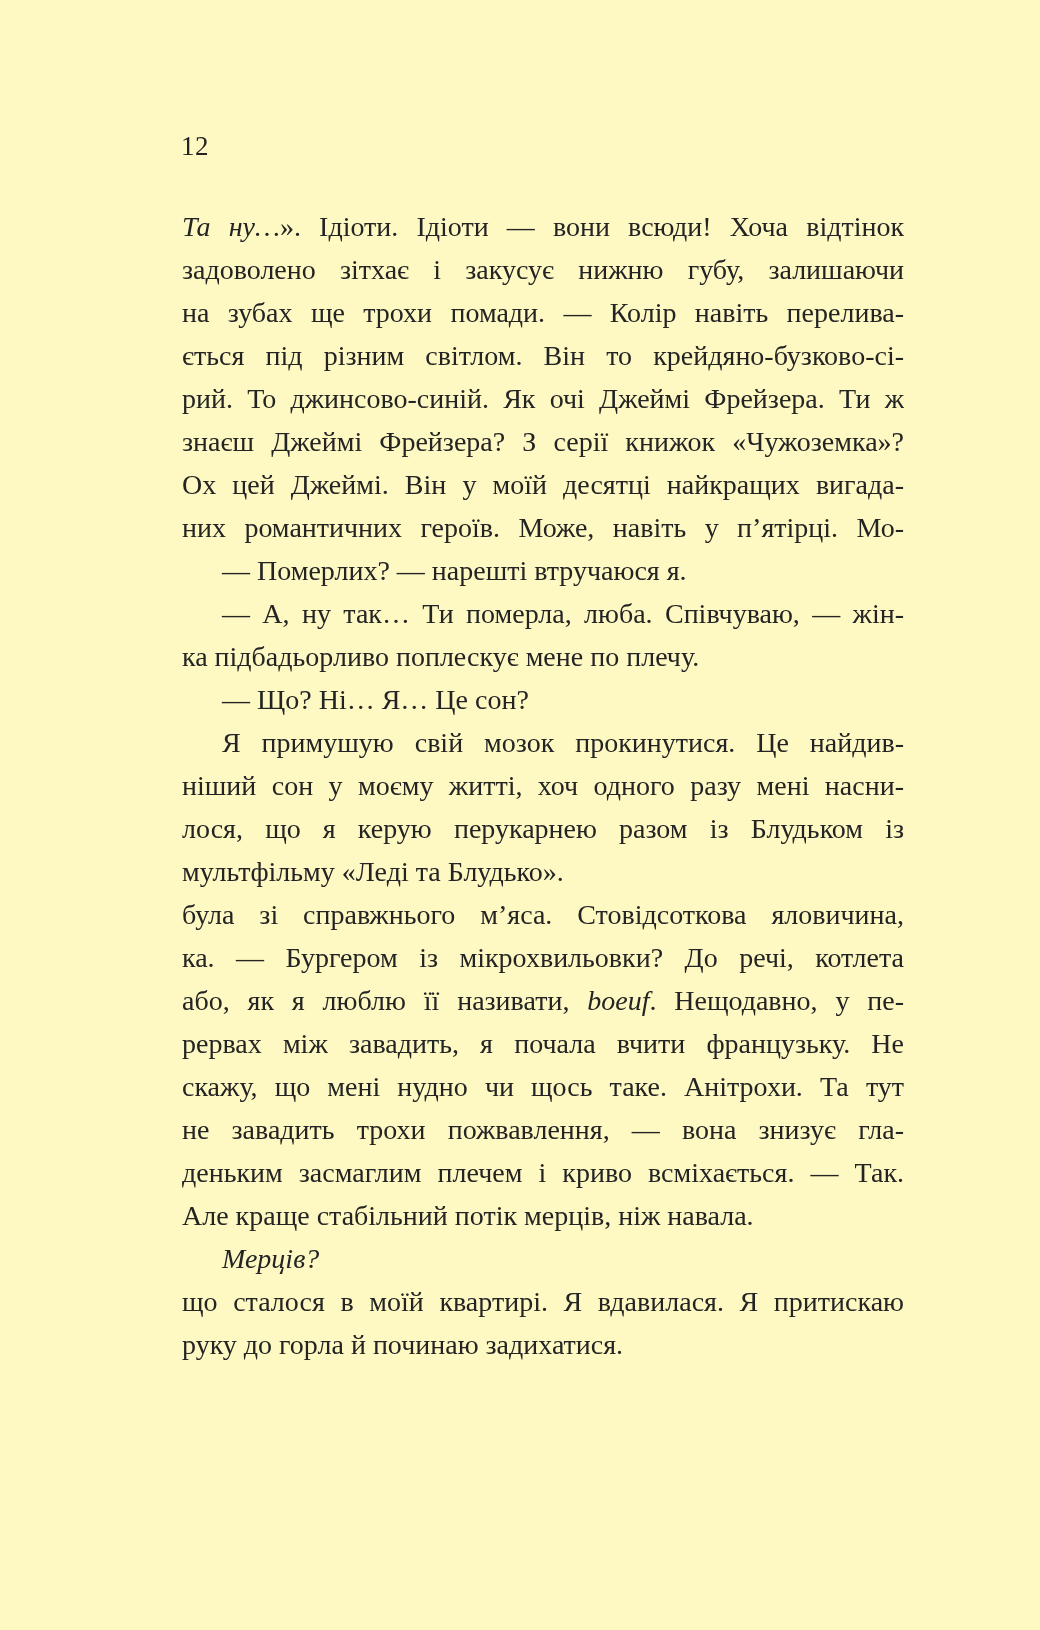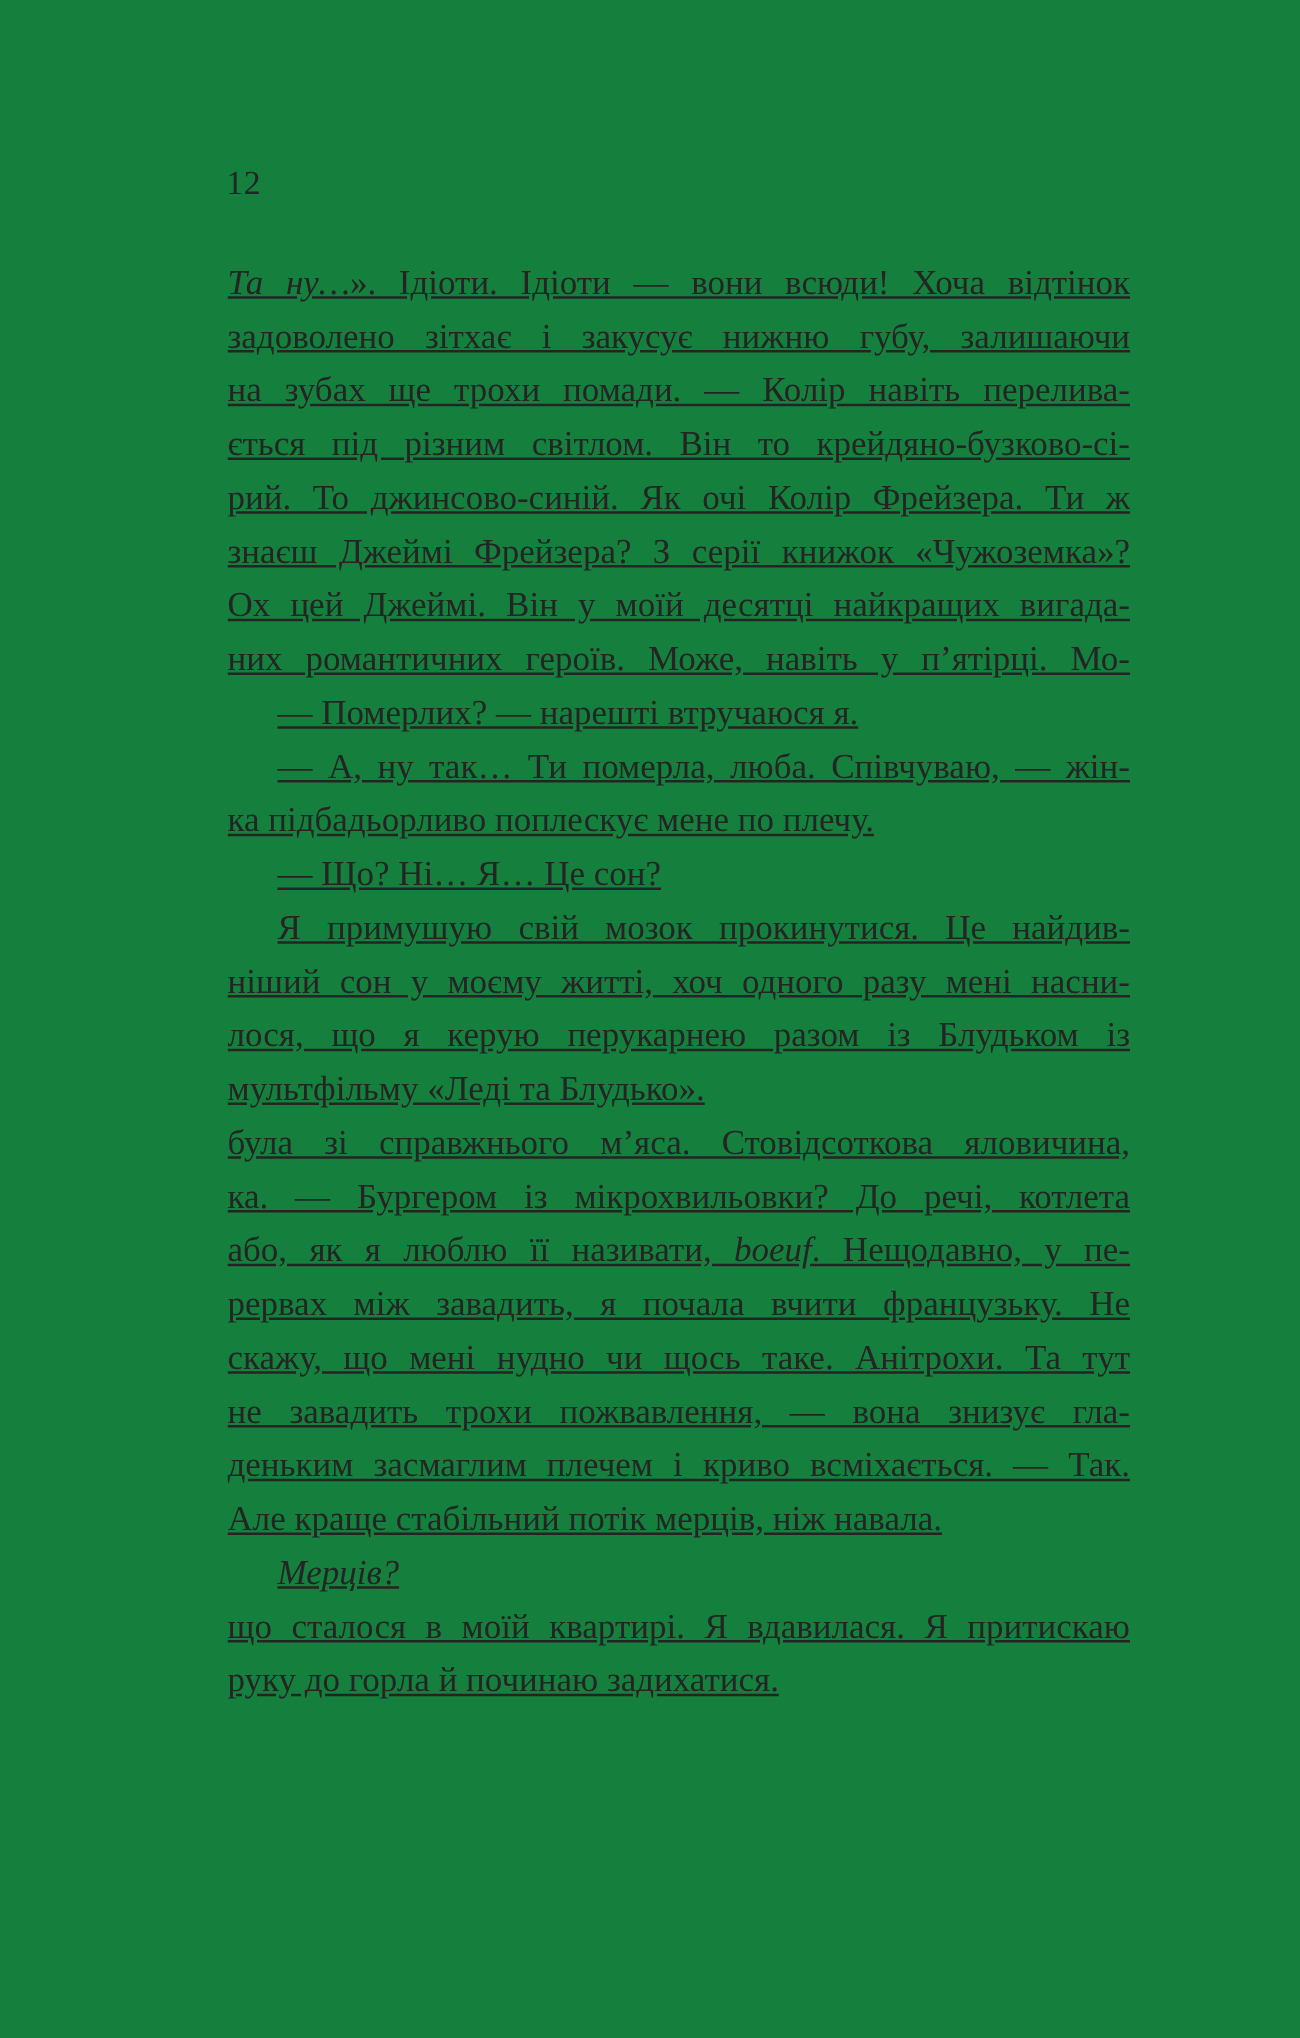--- a/index.html
+++ b/index.html
@@ -4,21 +4,21 @@
 <style>
   html, body {
     margin: 0;
     padding: 0;
     background: #ffffff;
   }
   .page {
     position: relative;
     width: 1040px;
     height: 1630px;
-    background: #15803d;
+    background: #fef9c3;
     overflow: hidden;
     font-family: "Liberation Serif", "DejaVu Serif", serif;
     color: #242424;
   }
   .page-number {
     position: absolute;
     left: 181px;
     top: 131px;
     font-size: 27px;
     line-height: 30px;
@@ -29,21 +29,20 @@
     position: absolute;
     left: 182px;
     top: 205px;
     width: 722px;
     font-size: 28px;
     line-height: 43px;
   }
   .paragraph {
     margin: 0;
     padding: 0;
-    text-decoration: underline;
   }
   .line {
     height: 43px;
     overflow: hidden;
     text-align: justify;
     text-align-last: justify;
     white-space: normal;
   }
   .line.last {
     text-align: left;
@@ -60,21 +59,21 @@
 <body>
 
 <div class="page">
   <div class="page-number">12</div>
   <div class="body-text" id="body-text">
       <div class="paragraph">
         <div class="line"><i>Та ну…</i>». Ідіоти. Ідіоти — вони всюди! Хоча відтінок</div>
         <div class="line">задоволено зітхає і закусує нижню губу, залишаючи</div>
         <div class="line">на зубах ще трохи помади. — Колір навіть перелива-</div>
         <div class="line">ється під різним світлом. Він то крейдяно-бузково-сі-</div>
-        <div class="line">рий. То джинсово-синій. Як очі Колір Фрейзера. Ти ж</div>
+        <div class="line">рий. То джинсово-синій. Як очі Джеймі Фрейзера. Ти ж</div>
         <div class="line">знаєш Джеймі Фрейзера? З серії книжок «Чужоземка»?</div>
         <div class="line">Ох цей Джеймі. Він у моїй десятці найкращих вигада-</div>
         <div class="line">них романтичних героїв. Може, навіть у п’ятірці. Мо-</div>
       </div>
       <div class="paragraph">
         <div class="line last indent">— Померлих? — нарешті втручаюся я.</div>
       </div>
       <div class="paragraph">
         <div class="line indent">— А, ну так… Ти померла, люба. Співчуваю, — жін-</div>
         <div class="line last">ка підбадьорливо поплескує мене по плечу.</div>

